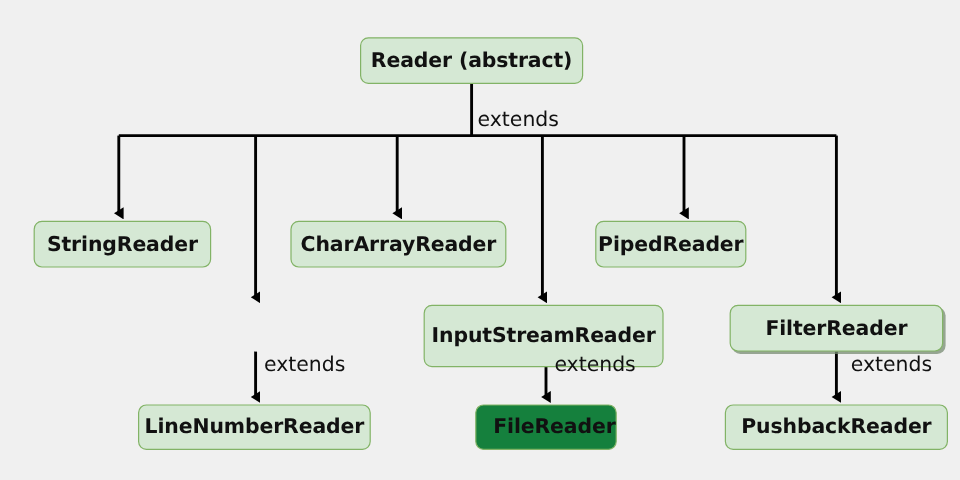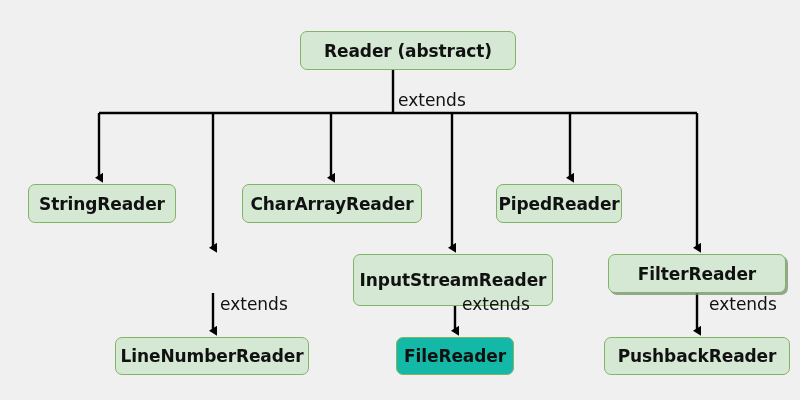--- a/index.html
+++ b/index.html
@@ -76,42 +76,42 @@
 
     <path d="M213,113 L213,248" stroke="#000000" stroke-width="2.4" fill="none" marker-end="url(#arrow)"></path>
     <path d="M452,113 L452,248" stroke="#000000" stroke-width="2.4" fill="none" marker-end="url(#arrow)"></path>
     <path d="M697,113 L697,248" stroke="#000000" stroke-width="2.4" fill="none" marker-end="url(#arrow)"></path>
 
     <path d="M213,293 L213,331" stroke="#000000" stroke-width="2.4" fill="none" marker-end="url(#arrow)"></path>
     <path d="M455,293 L455,331" stroke="#000000" stroke-width="2.4" fill="none" marker-end="url(#arrow)"></path>
     <path d="M697,293 L697,331" stroke="#000000" stroke-width="2.4" fill="none" marker-end="url(#arrow)"></path>
   </svg>
 
-  <div class="node" style="left: 300px; top: 31px; width: 216px; height: 39px; background: rgb(213, 232, 212); border-color: rgb(130, 179, 102); color: rgb(17, 17, 17);">
+  <div class="node" style="left: 300px; top: 31px; width: 186px; height: 39px; background: rgb(213, 232, 212); border-color: rgb(130, 179, 102); color: rgb(17, 17, 17);">
     <span class="node-label">Reader (abstract)</span>
   </div>
   <div class="node" style="left: 28px; top: 184px; width: 148px; height: 39px; background: rgb(213, 232, 212); border-color: rgb(130, 179, 102); color: rgb(17, 17, 17);">
     <span class="node-label">StringReader</span>
   </div>
   <div class="node" style="left: 242px; top: 184px; width: 180px; height: 39px; background: rgb(213, 232, 212); border-color: rgb(130, 179, 102); color: rgb(17, 17, 17);">
     <span class="node-label">CharArrayReader</span>
   </div>
   <div class="node" style="left: 496px; top: 184px; width: 126px; height: 39px; background: rgb(213, 232, 212); border-color: rgb(130, 179, 102); color: rgb(17, 17, 17);">
     <span class="node-label">PipedReader</span>
   </div>
   <div class="node" style="left: 353px; top: 254px; width: 200px; height: 52px; background: rgb(213, 232, 212); border-color: rgb(130, 179, 102); color: rgb(17, 17, 17);">
     <span class="node-label">InputStreamReader</span>
   </div>
   <div class="node shadowed" style="left: 608px; top: 254px; width: 178px; height: 39px; background: rgb(213, 232, 212); border-color: rgb(130, 179, 102); color: rgb(17, 17, 17);">
     <span class="node-label">FilterReader</span>
   </div>
   <div class="node" style="left: 115px; top: 337px; width: 194px; height: 38px; background: rgb(213, 232, 212); border-color: rgb(130, 179, 102); color: rgb(17, 17, 17);">
     <span class="node-label">LineNumberReader</span>
   </div>
-  <div class="node" style="left: 396px; top: 337px; width: 118px; height: 38px; background: #14b8a6; border-color: rgb(130, 179, 102); color: rgb(17, 17, 17);">
+  <div class="node" style="left: 396px; top: 337px; width: 118px; height: 38px; background: #15803d; border-color: rgb(130, 179, 102); color: rgb(17, 17, 17); justify-content: flex-end;">
     <span class="node-label">FileReader</span>
   </div>
   <div class="node" style="left: 604px; top: 337px; width: 186px; height: 38px; background: rgb(213, 232, 212); border-color: rgb(130, 179, 102); color: rgb(17, 17, 17);">
     <span class="node-label">PushbackReader</span>
   </div>
 
   <div class="edge-label" style="left: 398px; top: 90px; color: rgb(17, 17, 17);">extends</div>
   <div class="edge-label" style="left: 220px; top: 294px; color: rgb(17, 17, 17);">extends</div>
   <div class="edge-label" style="left: 462px; top: 294px; color: rgb(17, 17, 17);">extends</div>
   <div class="edge-label" style="left: 709px; top: 294px; color: rgb(17, 17, 17);">extends</div>

